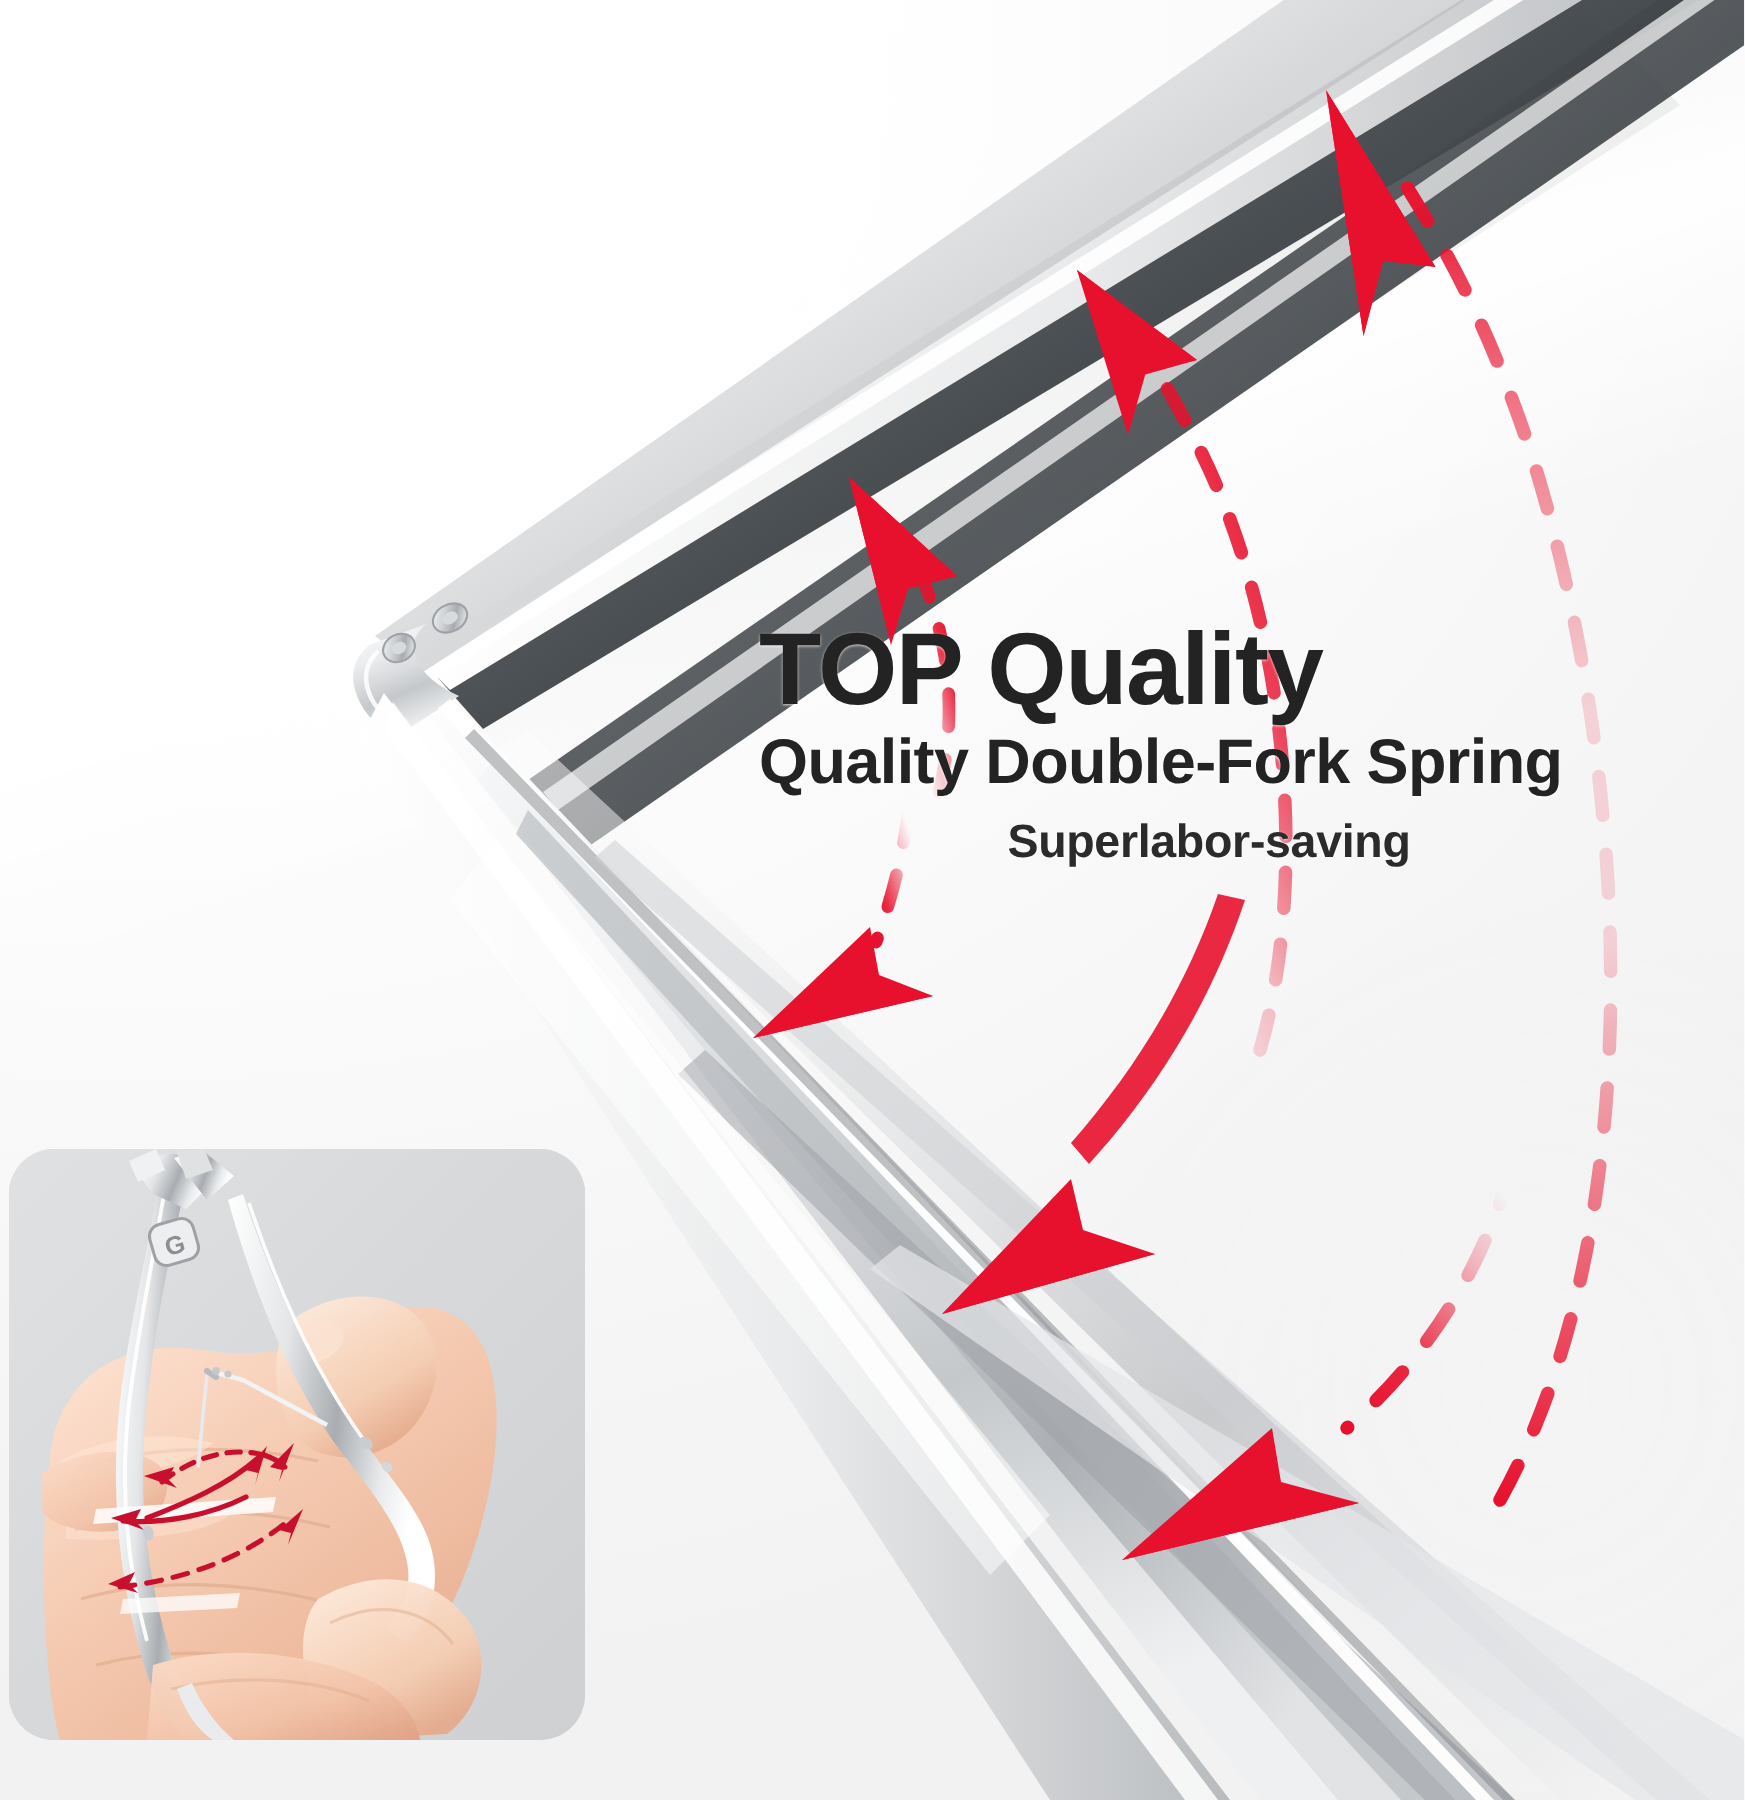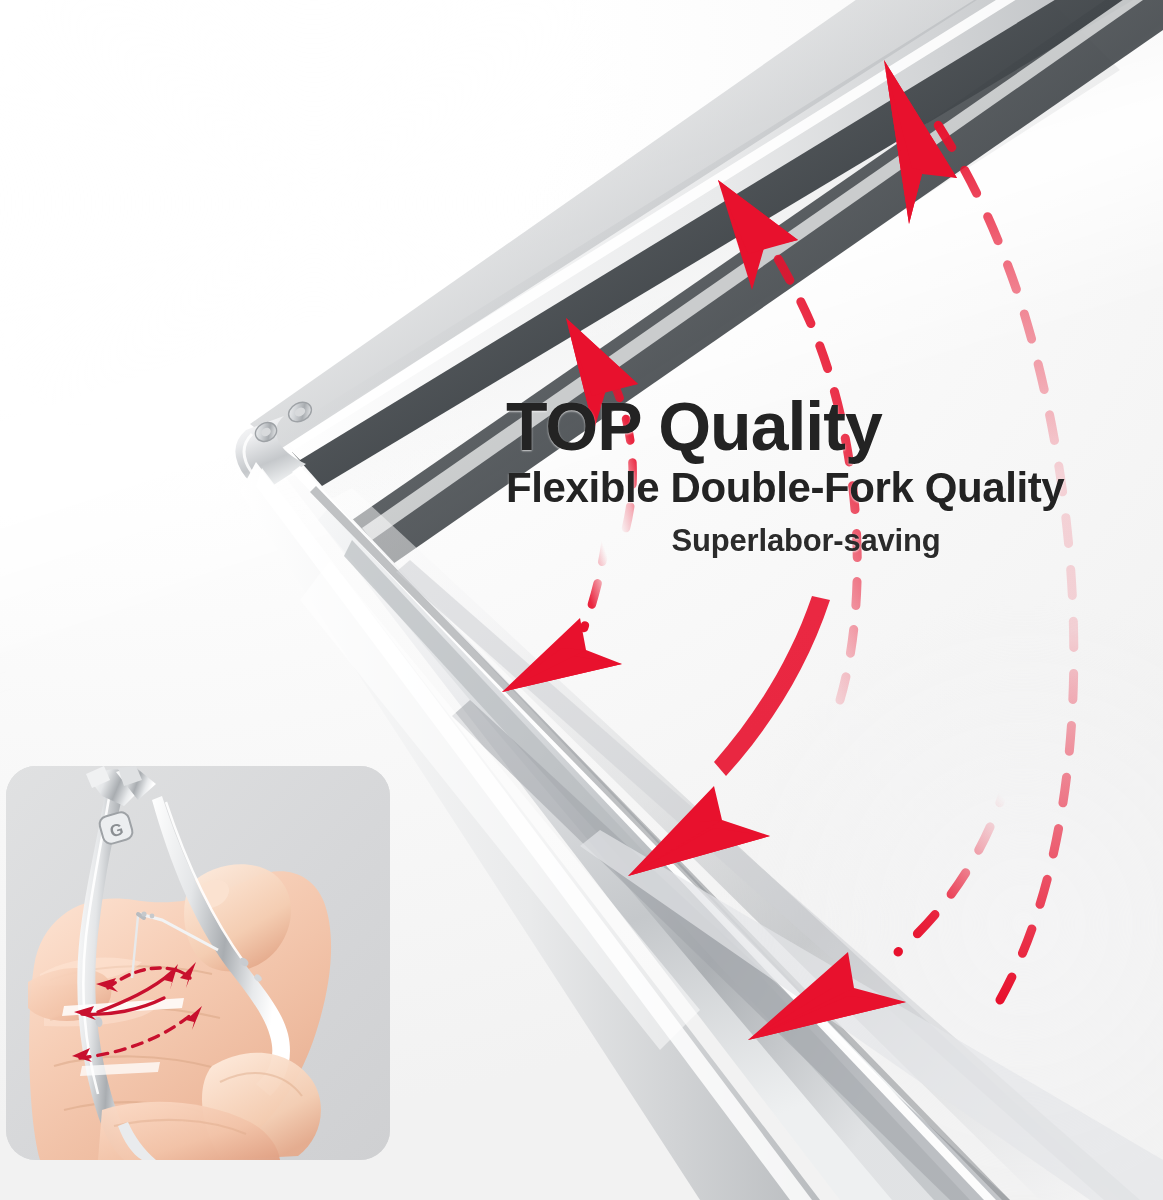--- a/index.html
+++ b/index.html
@@ -32,21 +32,21 @@
     transform:rotate(-18deg);
     background:linear-gradient(180deg, rgba(255,255,255,0) 0%, rgba(255,255,255,.95) 45%, rgba(255,255,255,0) 100%);
     filter:blur(14px);
   }
 
   
   .art{position:absolute;inset:0;}
 
   
   .copy{
-    position:absolute;left:506px;top:392px;width:600px;
+    position:absolute;left:506px;top:412px;width:600px;
     color:#2b2b2b;
     text-shadow:0 1px 2px rgba(255,255,255,.75);
   }
   .copy .h1{
     font-size:68px;line-height:1.02;font-weight:700;letter-spacing:-1px;
     color:#232323;margin:0 0 4px 0;white-space:nowrap;
   }
   .copy .h2{
     font-size:42px;line-height:1.08;font-weight:700;letter-spacing:-.4px;
     color:#232323;margin:0 0 10px 0;white-space:nowrap;
@@ -239,21 +239,21 @@
     <g>
       <path d="M 1008 778 C 986 852, 948 908, 898 952" fill="none" stroke="url(#dashFadeDown)" stroke-width="9" stroke-linecap="round" stroke-dasharray="26 26"></path>
       <path d="M 748 1040 L 848 952 L 854 988 L 906 1002 Z" fill="#e8112d"></path>
       <path d="M 748 1040 L 832 988 L 854 988 Z" fill="#e8112d"></path>
       <path d="M 748 1040 L 906 1002 L 848 996 Z" fill="#e8112d"></path>
     </g>
   </svg>
 
   <div class="copy">
     <div class="h1">TOP Quality</div>
-    <div class="h2">Flexible Double-Fork Quality</div>
+    <div class="h2">Quality Double-Fork Spring</div>
     <div class="h3">Superlabor-saving</div>
   </div>
 
   <div class="inset">
     <svg class="inset-svg" viewBox="0 0 384 394" preserveAspectRatio="xMidYMid slice">
       <defs>
         <linearGradient id="insetBg" x1="0" y1="0" x2="1" y2="1">
           <stop offset="0%" stop-color="#e0e1e2"></stop>
           <stop offset="55%" stop-color="#d6d7d9"></stop>
           <stop offset="100%" stop-color="#cfd0d2"></stop>

